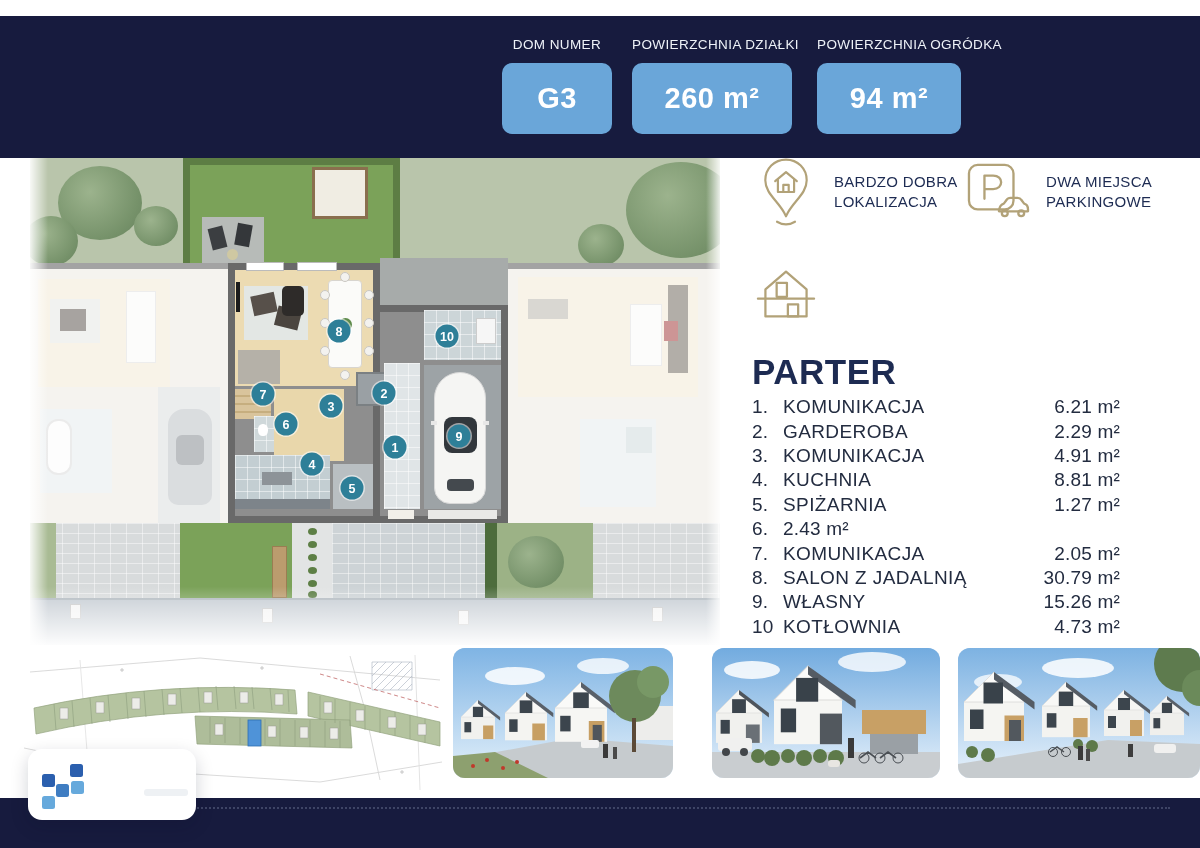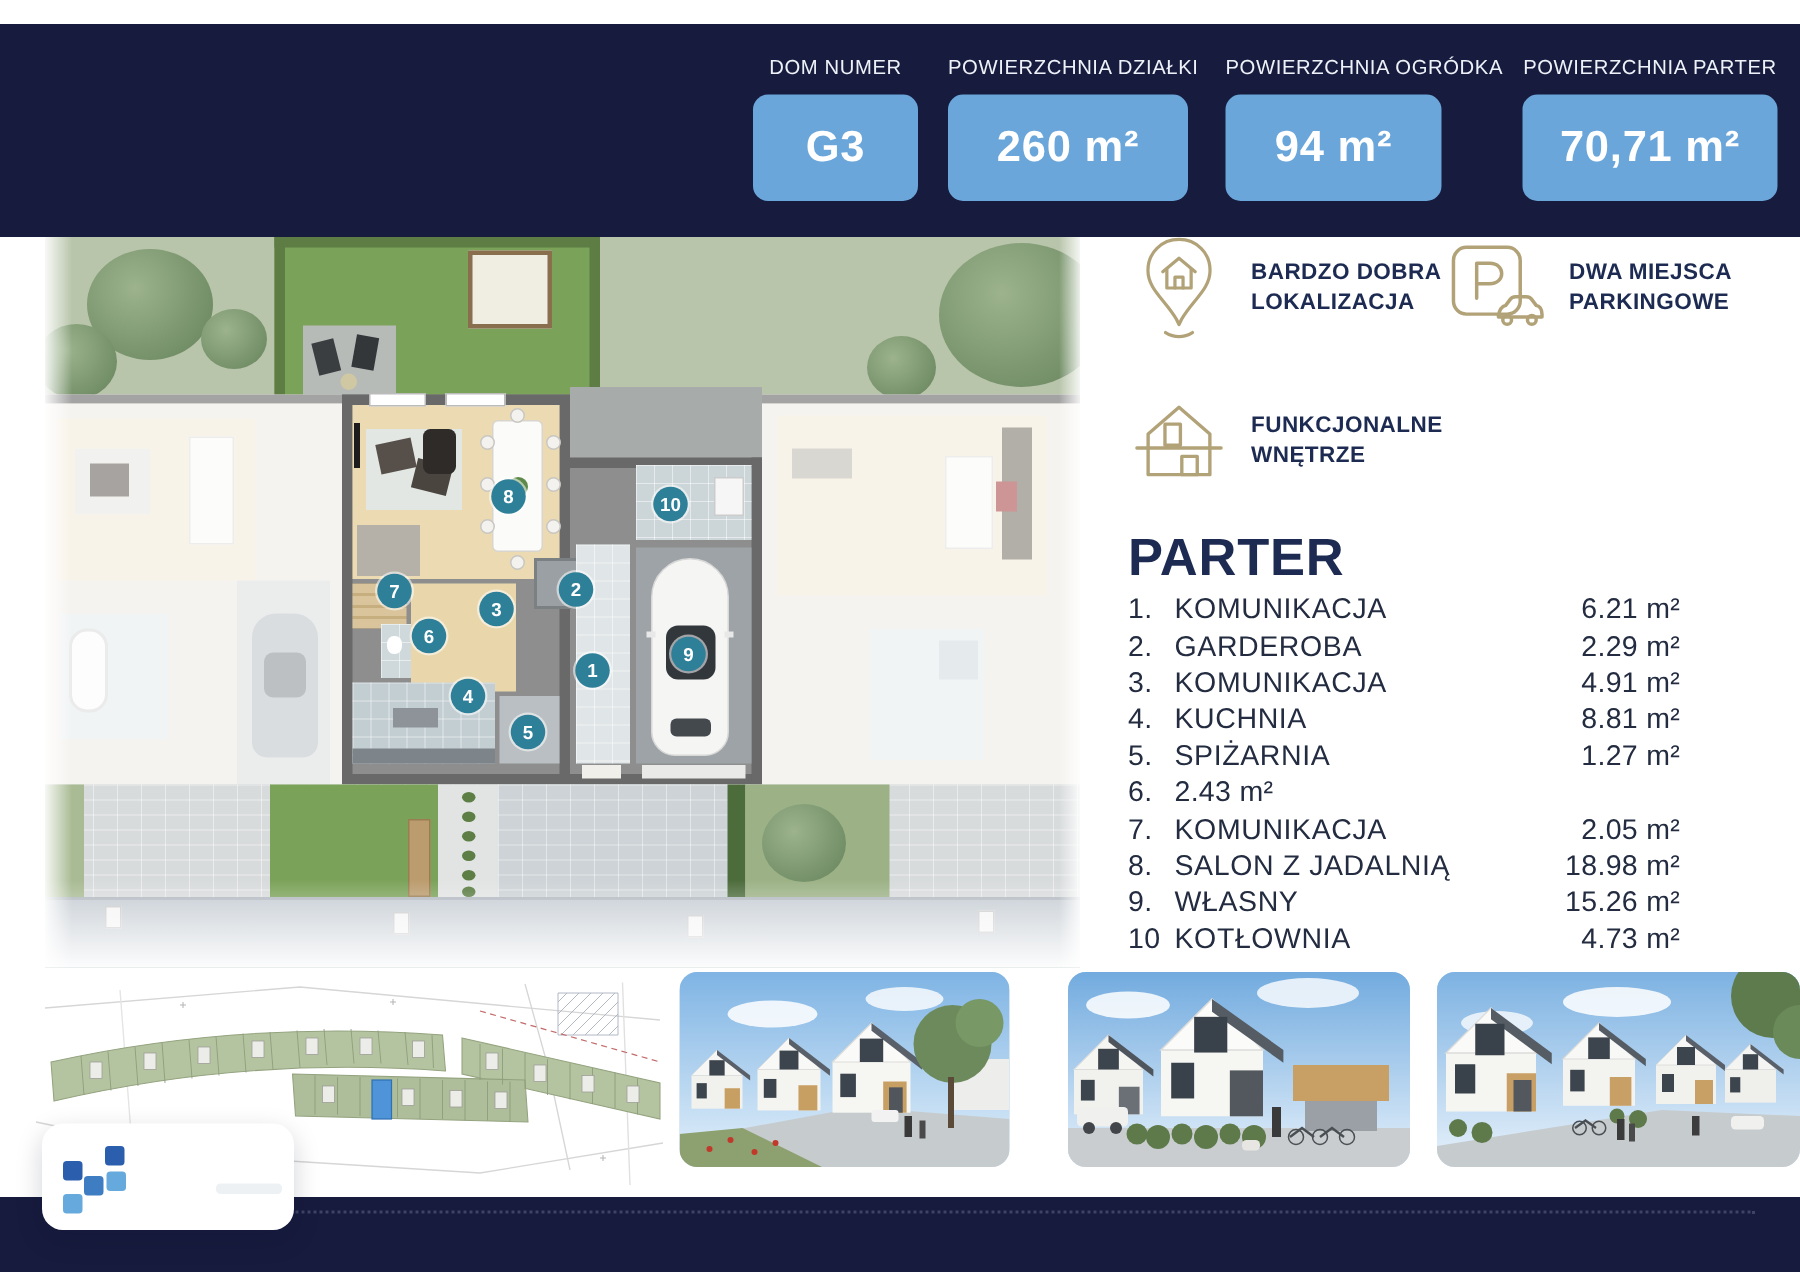--- a/index.html
+++ b/index.html
@@ -20,21 +20,21 @@
   .badge-label{position:absolute;top:-26px;left:0;width:100%;text-align:center;color:#eef2f8;
     font-size:13.5px;letter-spacing:.4px;white-space:nowrap}
   .badge{width:100%;height:100%;background:var(--badge-blue);border-radius:10px;color:#fff;
     display:flex;align-items:center;justify-content:center;font-weight:700;font-size:29px;letter-spacing:.5px}
   .bg1{left:502px;width:110px}.bg2{left:632px;width:160px}.bg3{left:817px;width:144px}.bg4{left:1015px;width:170px}
 
   
   .feature{position:absolute;display:flex;align-items:center;gap:16px}
   .feature .ficon{width:64px;display:flex;justify-content:center}
   .feature svg{stroke:var(--gold);fill:none;stroke-width:2.4;stroke-linecap:round;stroke-linejoin:round}
-  .ftext{font-weight:700;font-size:15px;color:var(--text-navy);line-height:1.32;letter-spacing:.3px}
+  .ftext{font-weight:400;font-size:15px;color:var(--text-navy);line-height:1.32;letter-spacing:.3px}
   .f1{left:754px;top:150px;height:84px}
   .f2{left:966px;top:150px;height:84px}
   .f3{left:754px;top:254px;height:80px}
   .f4{left:966px;top:254px;height:80px}
 
   .floor-title{position:absolute;left:752px;top:352px;font-size:35px;font-weight:700;
     color:var(--text-navy);letter-spacing:.5px}
   .room-list{position:absolute;left:752px;top:395px;width:368px}
   .room-row{display:flex;align-items:center;height:24.4px;font-size:19px;color:#232c40;letter-spacing:.2px}
   .room-row .num{width:31px}
@@ -81,24 +81,20 @@
       <div class="badge-label">DOM NUMER</div>
       <div class="badge">G3</div>
     </div>
     <div class="badge-group bg2">
       <div class="badge-label">POWIERZCHNIA DZIAŁKI</div>
       <div class="badge">260 m²</div>
     </div>
     <div class="badge-group bg3">
       <div class="badge-label">POWIERZCHNIA OGRÓDKA</div>
       <div class="badge">94 m²</div>
-    </div>
-    <div class="badge-group bg4">
-      <div class="badge-label">POWIERZCHNIA PARTER</div>
-      <div class="badge">70,71 m²</div>
     </div>
   </header>
 
   <section class="render">
 
     <div class="a" style="left:0;top:0;width:690px;height:105px;background:#b9c5ab"></div>
     <div class="tree" style="left:28px;top:8px;width:84px;height:74px"></div>
     <div class="tree" style="left:-6px;top:58px;width:54px;height:50px"></div>
     <div class="tree" style="left:104px;top:48px;width:44px;height:40px"></div>
     <div class="tree" style="left:596px;top:4px;width:110px;height:96px"></div>
@@ -286,24 +282,20 @@
 
   <div class="feature f3">
     <span class="ficon">
       <svg width="60" height="58" viewBox="0 0 64 62">
         <path d="M10 26 L32 7 L54 26 V55 H10 Z"></path>
         <path d="M2 36 H62"></path>
         <rect x="22" y="19" width="11" height="15"></rect>
         <rect x="34" y="42" width="11" height="13"></rect>
       </svg>
     </span>
-    <div class="ftext">
-      <div>FUNKCJONALNE</div>
-      <div>WNĘTRZE</div>
-    </div>
   </div>
 
 
   <h2 class="floor-title">PARTER</h2>
   <div class="room-list">
 
       <div class="room-row">
         <span class="num">1.</span>
         <span class="nm">KOMUNIKACJA</span>
         <span class="ar">6.21 m²</span>
@@ -340,21 +332,21 @@
 
       <div class="room-row">
         <span class="num">7.</span>
         <span class="nm">KOMUNIKACJA</span>
         <span class="ar">2.05 m²</span>
       </div>
 
       <div class="room-row">
         <span class="num">8.</span>
         <span class="nm">SALON Z JADALNIĄ</span>
-        <span class="ar">18.98 m²</span>
+        <span class="ar">30.79 m²</span>
       </div>
 
       <div class="room-row">
         <span class="num">9.</span>
         <span class="nm">WŁASNY</span>
         <span class="ar">15.26 m²</span>
       </div>
 
       <div class="room-row">
         <span class="num">10</span>

